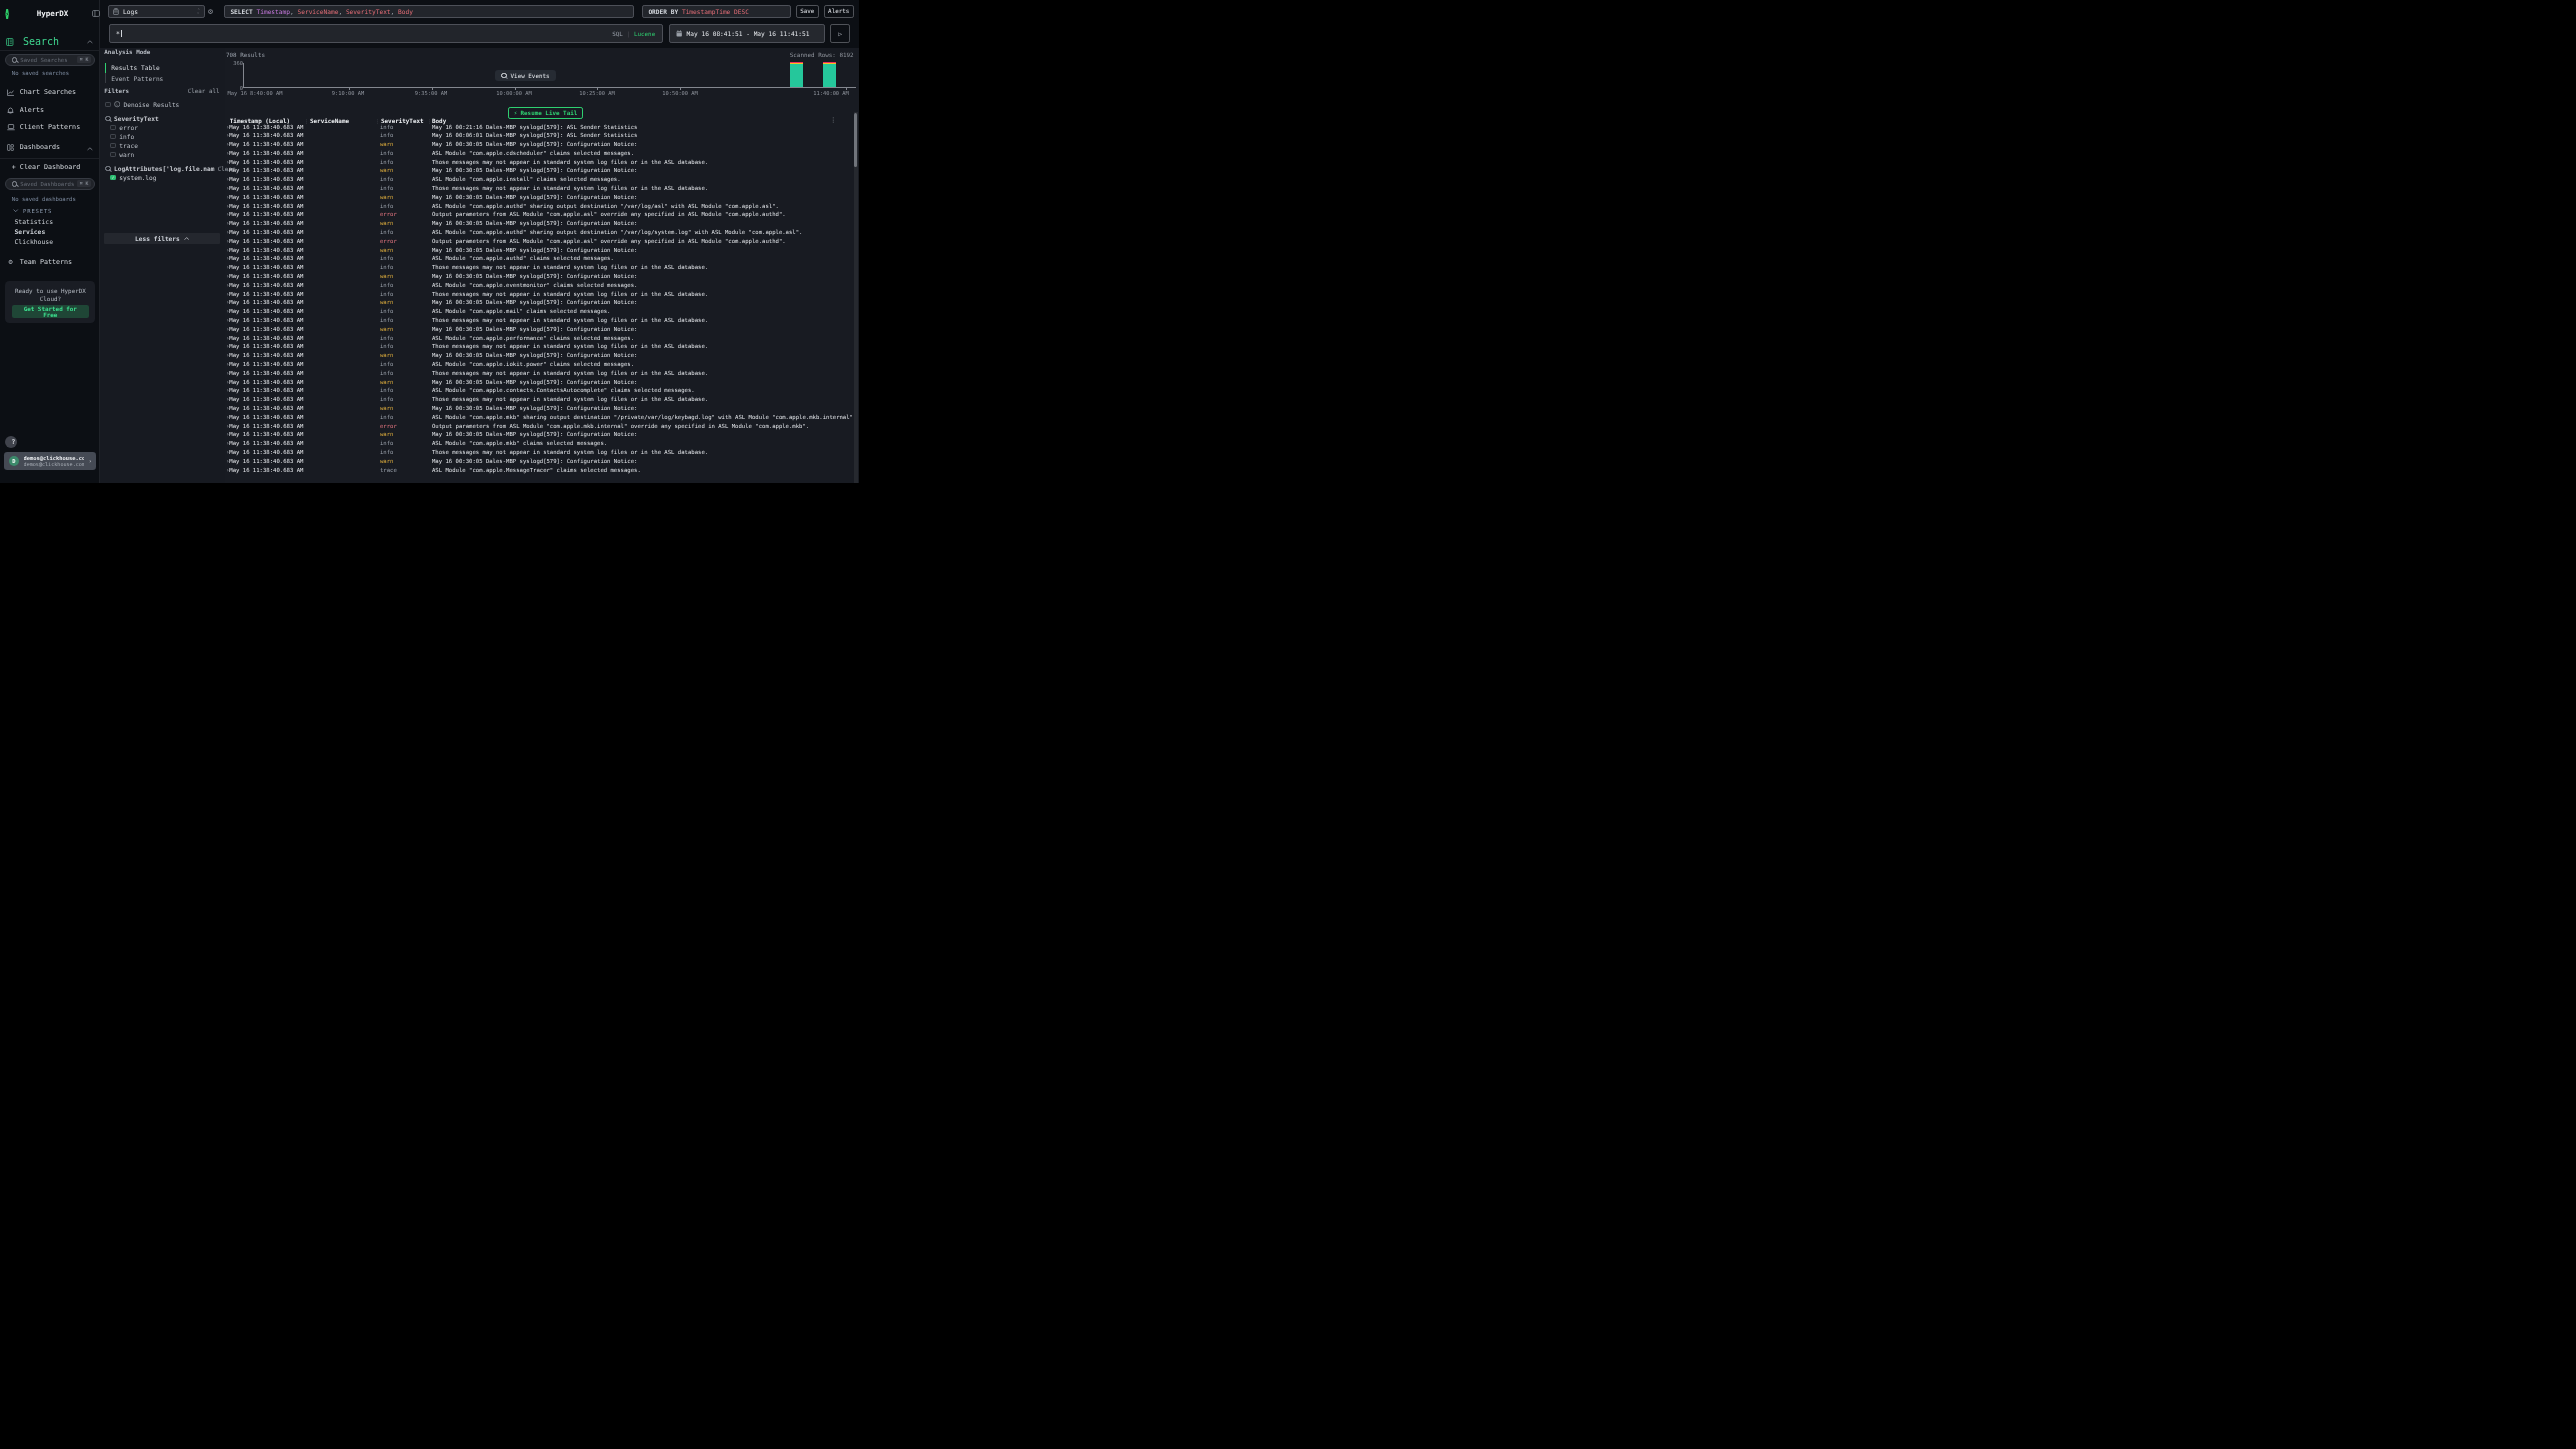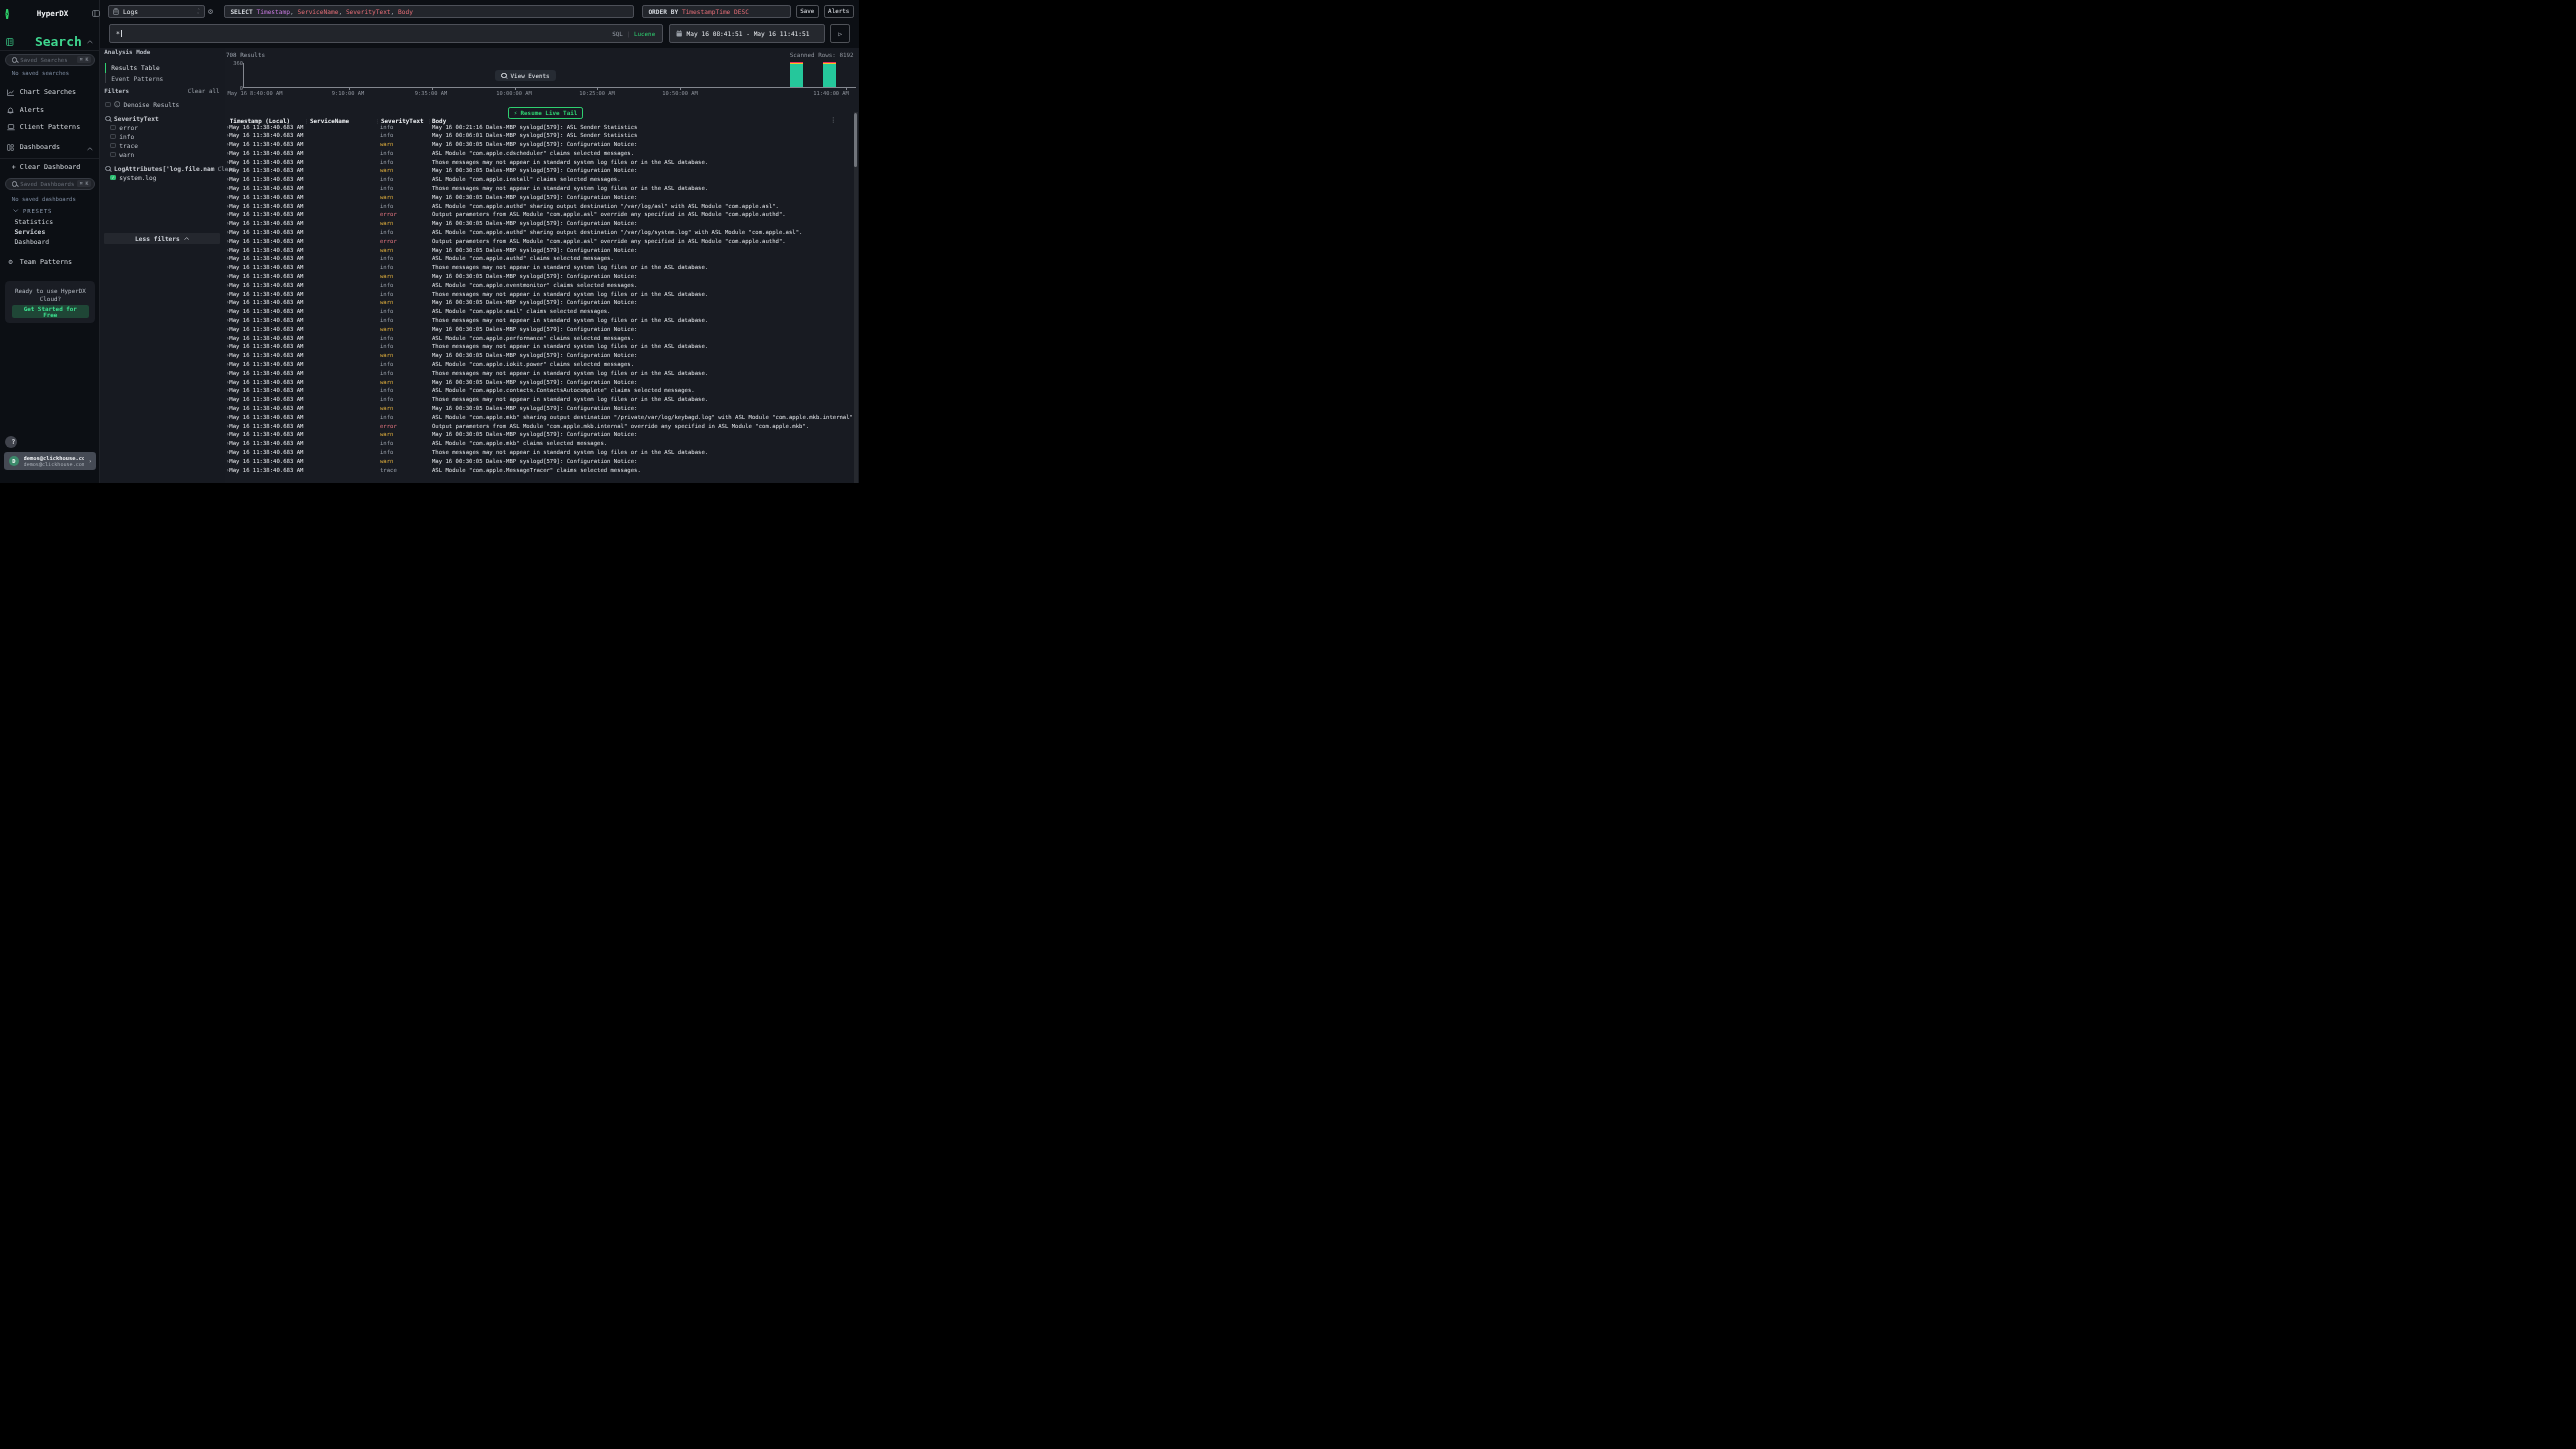--- a/index.html
+++ b/index.html
@@ -35,21 +35,21 @@
   .play-btn{left:730px;top:24px;width:20.4px;height:19px;font-size:6.4px;color:#b9bec6;}
   
   .sidebar{position:absolute;left:0;top:0;width:100px;height:483px;background:#0c0f14;border-right:0.5px solid #1f2228;}
   .logo-row{position:absolute;left:5.4px;top:8px;right:5.4px;height:11.8px;display:flex;align-items:center;gap:24px;}
   .hexagon{width:9.7px;height:10.7px;background:#2ece6a;clip-path:polygon(25% 3%,75% 3%,100% 50%,75% 97%,25% 97%,0% 50%);
            display:flex;align-items:center;justify-content:center;font-size:5.9px;color:#06130b;}
   .brand{margin-left:3.8px;font-weight:bold;font-size:7.5px;color:#f2f4f7;}
   .panel-toggle{margin-left:auto;color:#9aa0a8;cursor:pointer;display:flex;}
   .side-active{position:absolute;left:0;top:34px;width:100%;height:16.6px;display:flex;align-items:center;
                padding:0 6.4px;border-bottom:0.5px solid #1d2026;color:#3fd68f;}
-  .side-active .lbl{margin-left:21px;font-weight:bold;font-size:13px;}
+  .side-active .lbl{margin-left:9px;font-weight:normal;font-size:10px;}
   .side-active .chev{margin-left:auto;color:#8c919a;display:flex;}
   .pill{position:absolute;left:5.4px;width:90px;height:11.8px;background:#202329;border:0.5px solid #363a42;
         border-radius:6.4px;display:flex;align-items:center;padding:0 3.2px 0 5.4px;gap:3.2px;}
   .pill .ph{font-size:5.6px;color:#666c76;flex:1;overflow:hidden;white-space:nowrap;}
   .kbd{background:#2c2f36;border-radius:1.6px;font-size:4.8px;color:#9aa0aa;padding:1.1px 2.7px;white-space:nowrap;}
   .muted-note{position:absolute;left:11.8px;font-size:5.6px;color:#7e8ca1;}
   .nav-item{position:absolute;left:0;width:100%;height:10.7px;display:flex;align-items:center;padding:0 6.4px;
             color:#d5d9de;font-size:6.7px;cursor:pointer;}
   .nav-item .ic{width:8.6px;display:flex;justify-content:center;color:#aab0b8;}
   .nav-item .lbl{margin-left:4.8px;}
@@ -232,21 +232,21 @@
       <span>
         <svg width="5.4" height="3.2" viewBox="0 0 10 6">
             <polyline points="1,1 5,5 9,1" fill="none" stroke="currentColor" stroke-width="1.3"></polyline>
           </svg>
       </span>
       <span>PRESETS</span>
     </div>
     <div>
         <div class="preset-item" style="top: 218px;">Statistics</div>
         <div class="preset-item" style="top: 228px; font-weight: bold;">Services</div>
-        <div class="preset-item" style="top: 238px;">Dashboard</div>
+        <div class="preset-item" style="top: 238px;">Clickhouse</div>
       </div>
 
     <div class="nav-item" style="top:257px;">
       <span class="ic" style="font-size:7px;">⚙</span>
       <span class="lbl">Team Patterns</span>
     </div>
 
     <div class="cloud-card">
       <div class="txt">Ready to use HyperDX</div>
       <div class="txt">Cloud?</div>

